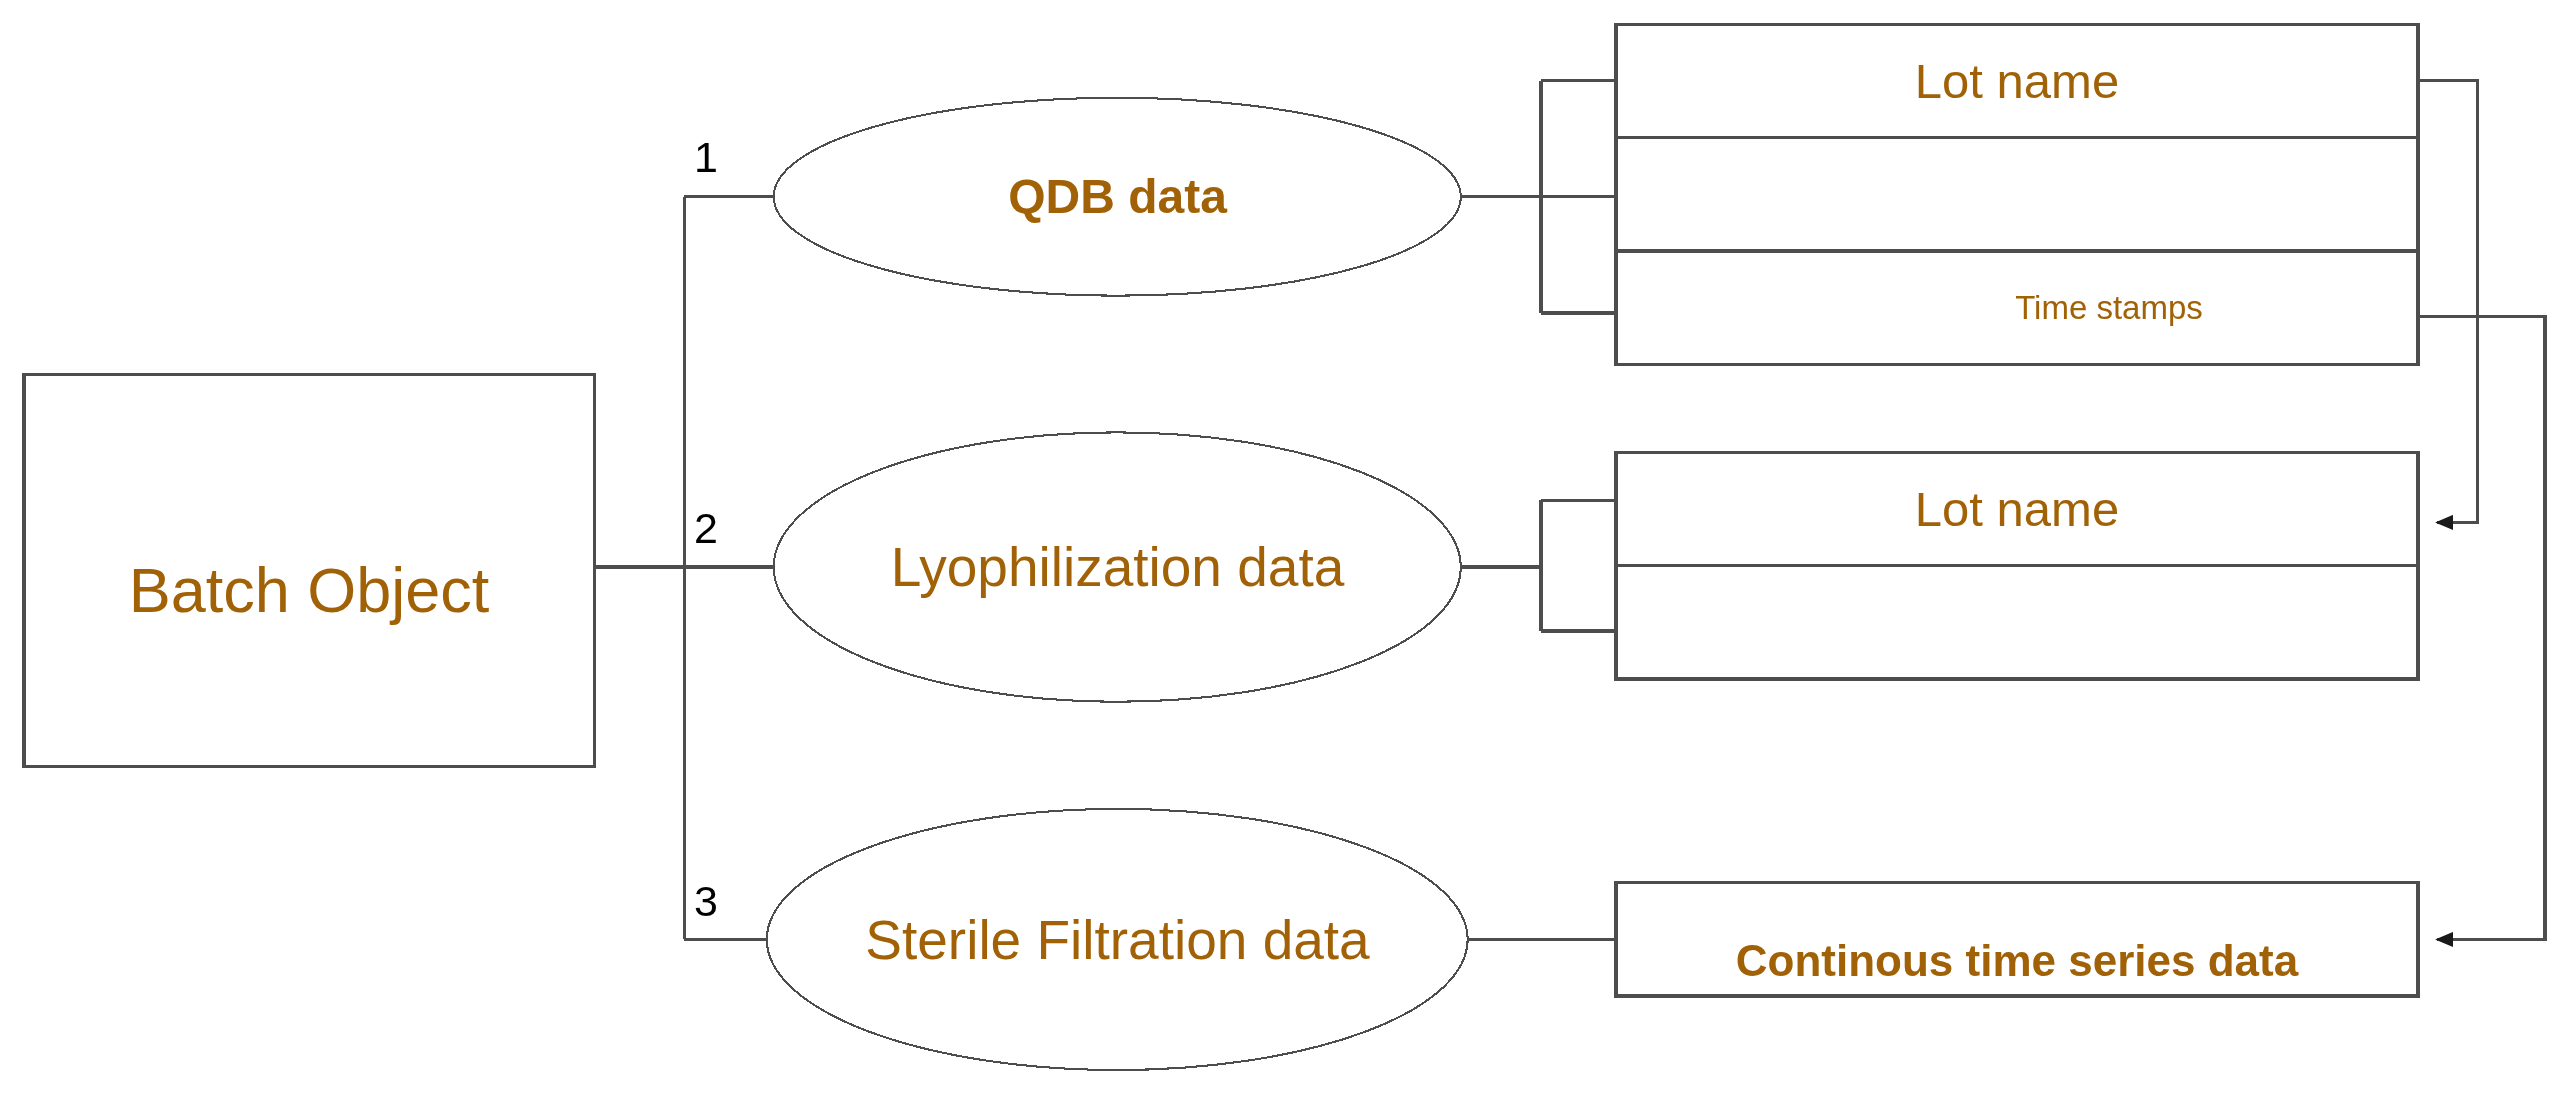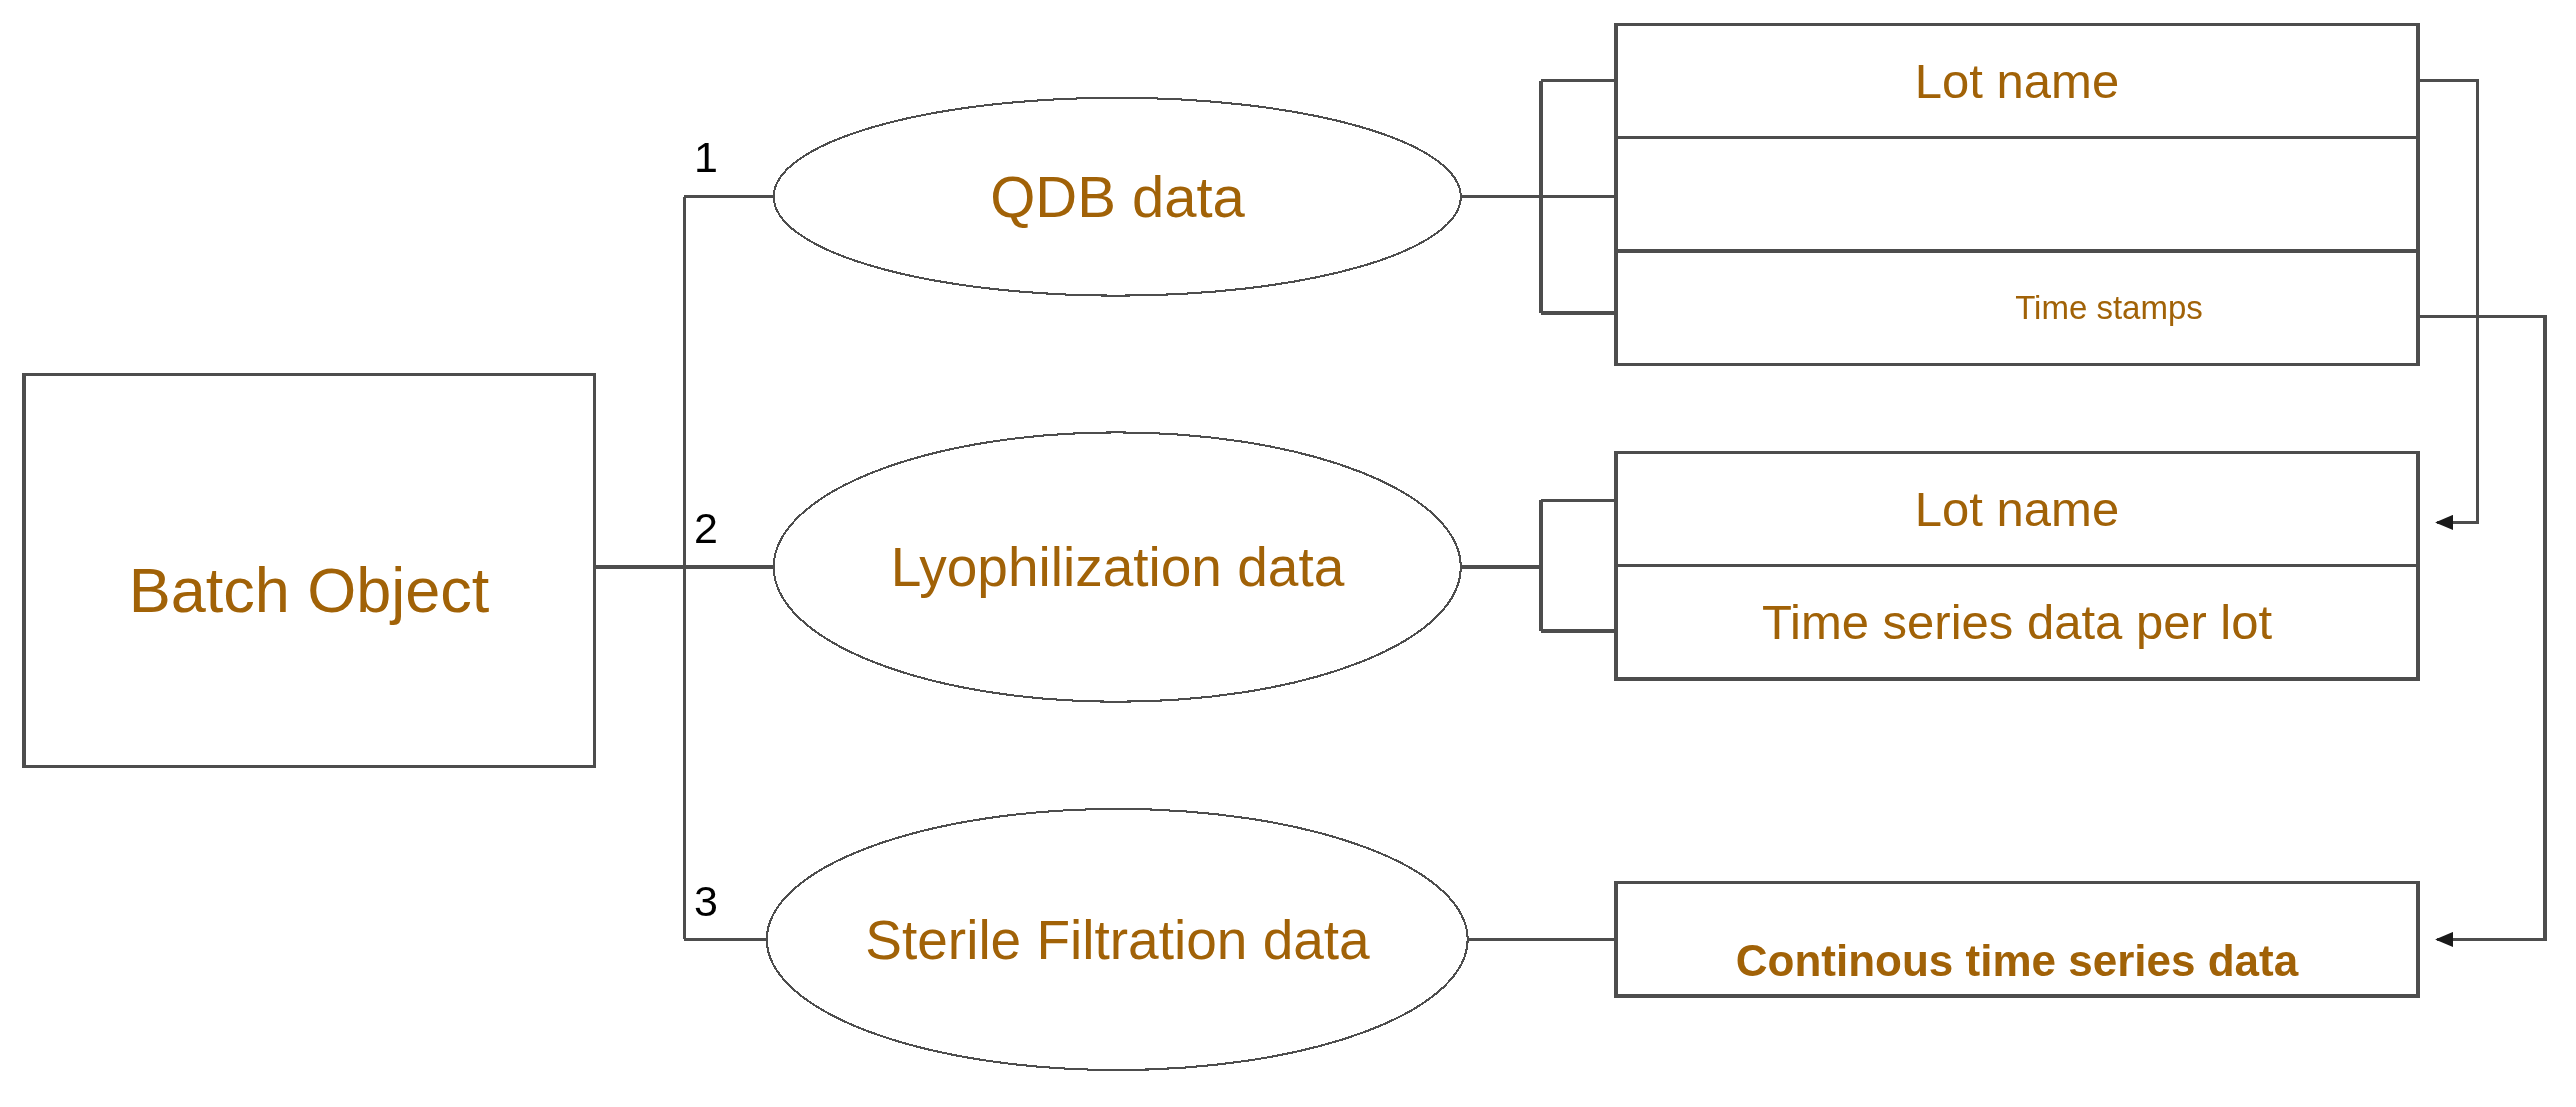--- a/index.html
+++ b/index.html
@@ -101,28 +101,27 @@
       <path d="M 3519 460 L 3704 460 L 3704 1367 L 3546 1367" marker-end="url(#arrowhead)"></path>
     </g>
   </svg>
 
   <div class="node-label" style="left:24px; top:374px; width:570px; height:392px; font-size:63px;margin-top:20px;">Batch Object</div>
 
   <div class="branch-number" style="left:694px; top:136px;">1</div>
   <div class="branch-number" style="left:694px; top:507px;">2</div>
   <div class="branch-number" style="left:694px; top:880px;">3</div>
 
-  <div class="node-label" style="left:774px; top:147px; width:687px; height:99px; font-size:58px;">QDB data</div>
+  <div class="node-label" style="left:774px; top:147px; width:687px; height:99px; font-size:48px;font-weight:bold;">QDB data</div>
 
   <div class="node-label" style="left:774px; top:517px; width:687px; height:99px; font-size:55px;">Lyophilization data</div>
 
   <div class="node-label" style="left:767px; top:890px; width:701px; height:99px; font-size:55px;">Sterile Filtration data</div>
 
   <div class="node-label" style="left:1616px; top:24px; width:802px; height:113px; font-size:49px;">Lot name</div>
   <div class="node-label" style="left:1708px; top:251px; width:802px; height:113px; font-size:33px;">Time stamps</div>
 
   <div class="node-label" style="left:1616px; top:452px; width:802px; height:113px; font-size:49px;">Lot name</div>
-  <div class="node-label" style="left:1616px; top:565px; width:802px; height:113px; font-size:49px;">Time series data per lot</div>
 
   <div class="node-label" style="left:1616px; top:904px; width:802px; height:113px; font-size:44px;font-weight:bold;">Continous time series data</div>
 
 </div>
 
 
 </body></html>

